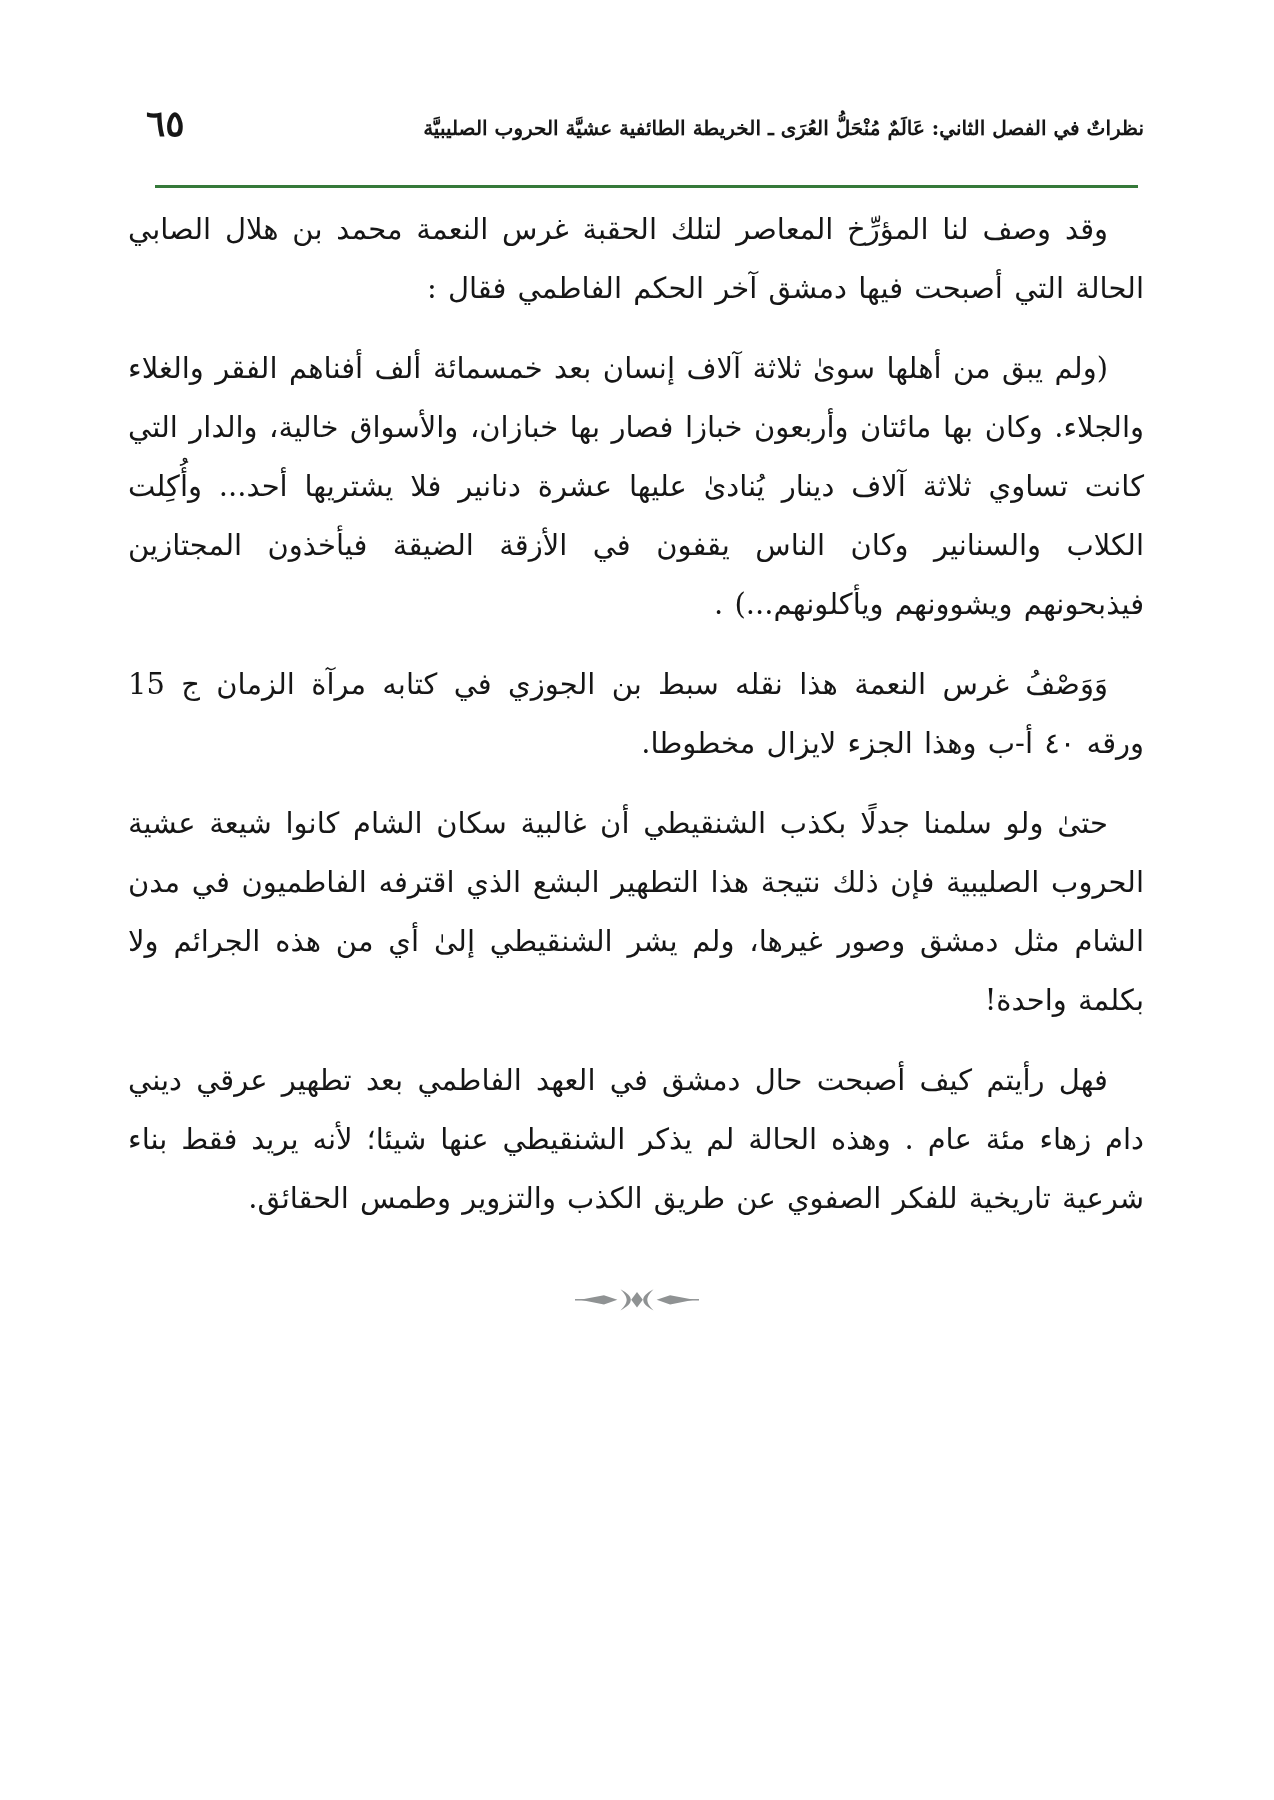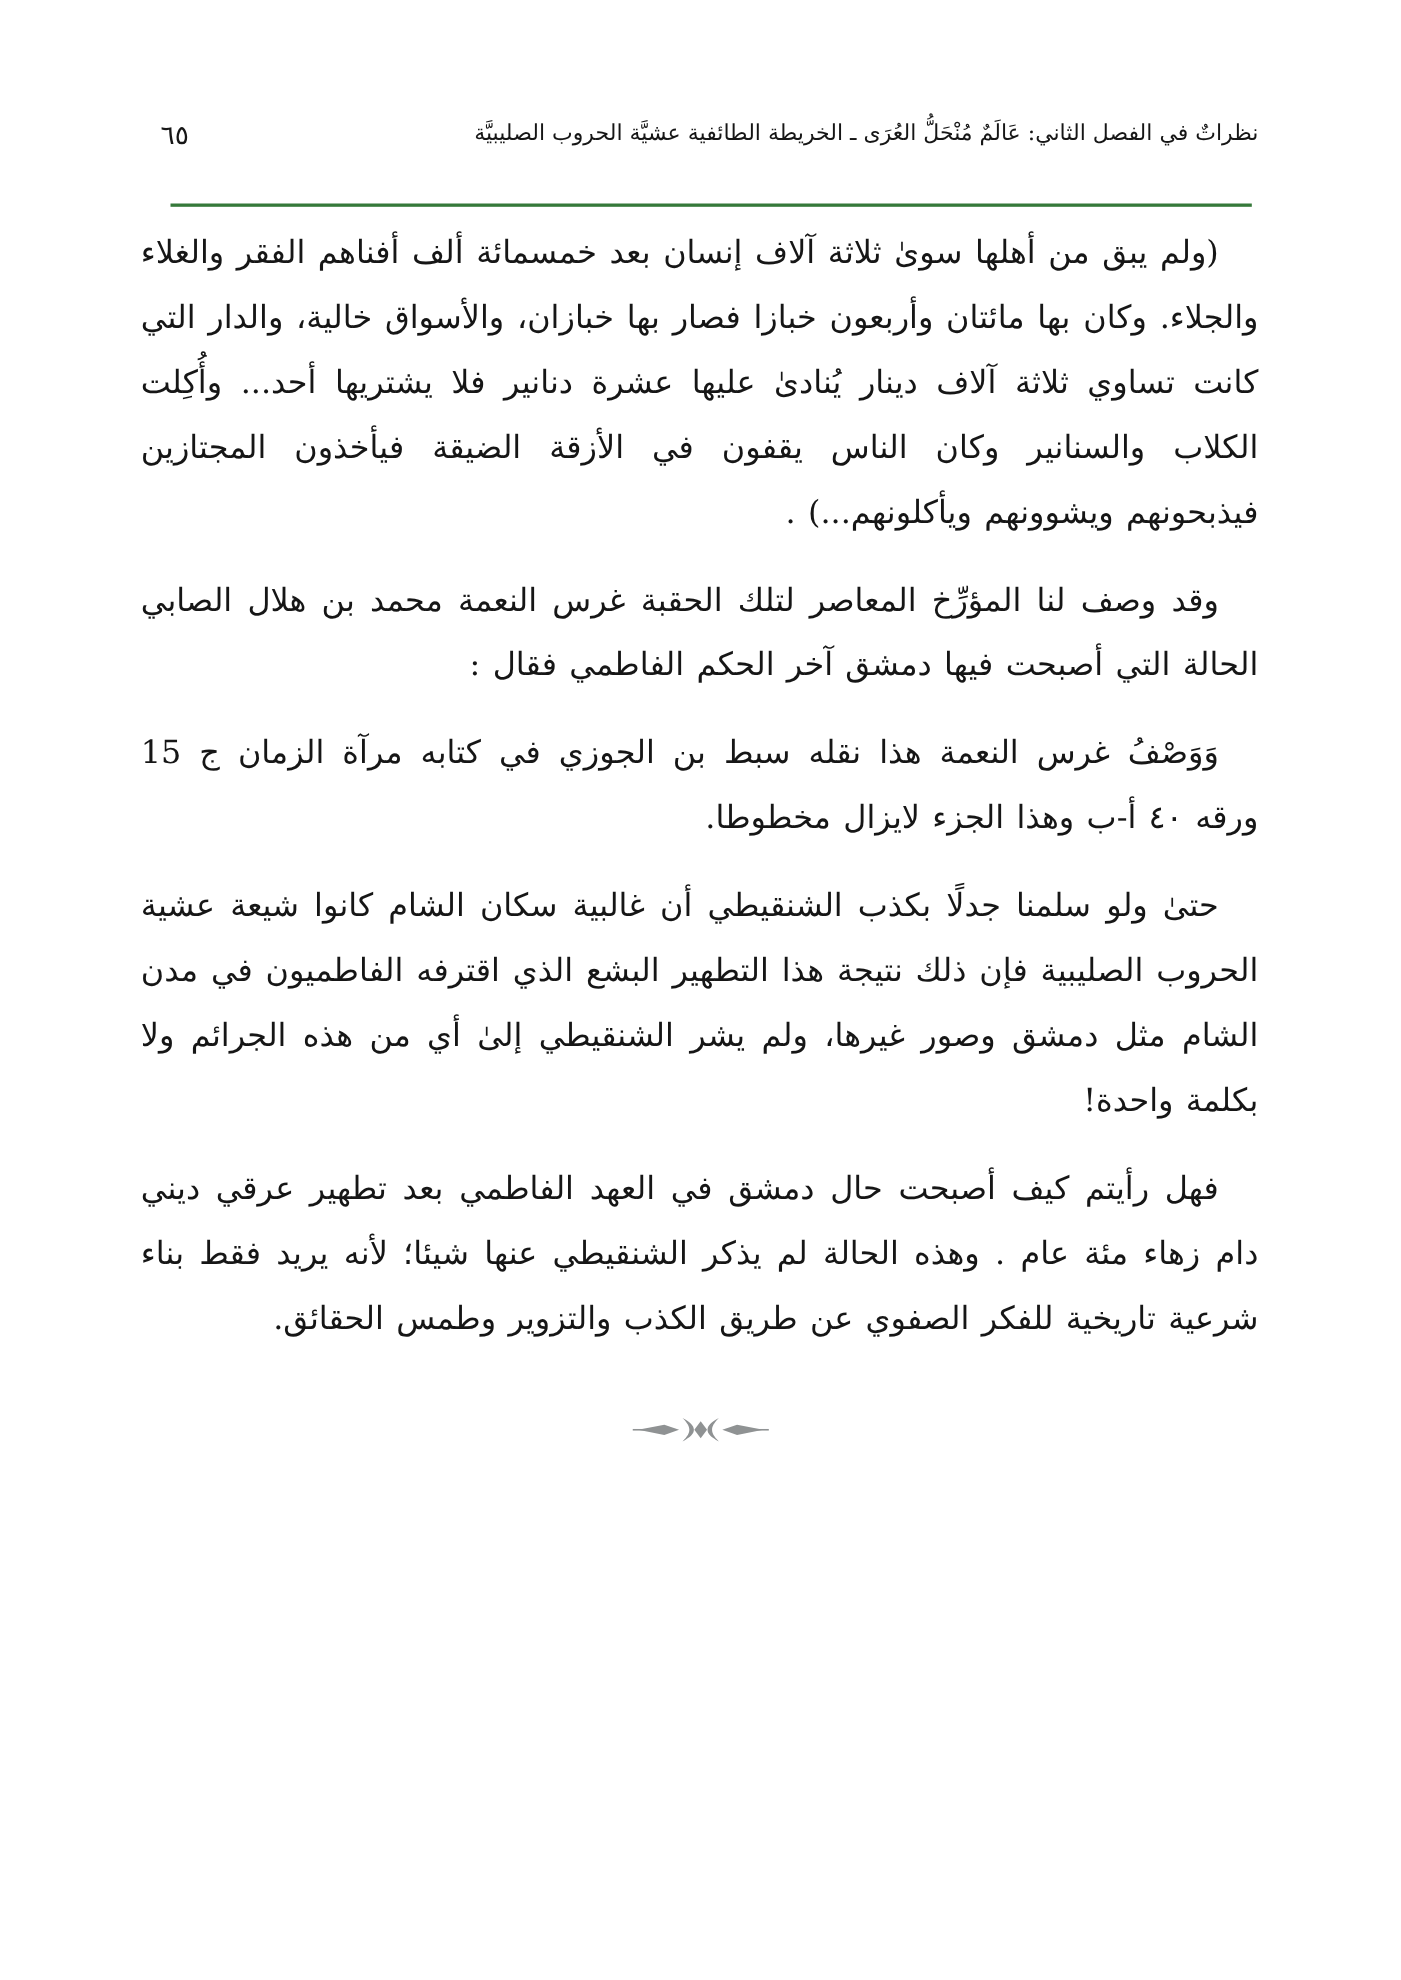--- a/index.html
+++ b/index.html
@@ -15,27 +15,27 @@
   }
   .header {
     position:absolute;
     top:104px; right:130px; left:140px;
     display:flex;
     justify-content:space-between;
     align-items:flex-end;
   }
   .running-title {
     font-size:20px;
-    font-weight:normal;
+    font-weight:bold;
     line-height:1.6;
     white-space:nowrap;
   }
   .page-num {
-    font-size:24px;
-    font-weight:normal;
+    font-size:36px;
+    font-weight:bold;
     line-height:1.1;
     padding-left:6px;
   }
   .header-rule {
     position:absolute;
     top:185px; right:136px; left:155px;
     height:3px;
     background:#35793a; 
   }
   .body-text {
@@ -64,22 +64,22 @@
 <div class="page" style="color: rgb(22, 22, 22);">
 
   <div class="header">
     <span class="running-title">نظراتٌ في الفصل الثاني: عَالَمٌ مُنْحَلُّ العُرَى ـ الخريطة الطائفية عشيَّة الحروب الصليبيَّة</span>
     <span class="page-num">٦٥</span>
   </div>
 
   <div class="header-rule" style="background: rgb(53, 121, 58);"></div>
 
   <div class="body-text">
+    <p>وقد وصف لنا المؤرِّخ المعاصر لتلك الحقبة غرس النعمة محمد بن هلال الصابي الحالة التي أصبحت فيها دمشق آخر الحكم الفاطمي فقال :</p>
     <p>(ولم يبق من أهلها سوىٰ ثلاثة آلاف إنسان بعد خمسمائة ألف أفناهم الفقر والغلاء والجلاء. وكان بها مائتان وأربعون خبازا فصار بها خبازان، والأسواق خالية، والدار التي كانت تساوي ثلاثة آلاف دينار يُنادىٰ عليها عشرة دنانير فلا يشتريها أحد... وأُكِلت الكلاب والسنانير وكان الناس يقفون في الأزقة الضيقة فيأخذون المجتازين فيذبحونهم ويشوونهم ويأكلونهم...) .</p>
-    <p>وقد وصف لنا المؤرِّخ المعاصر لتلك الحقبة غرس النعمة محمد بن هلال الصابي الحالة التي أصبحت فيها دمشق آخر الحكم الفاطمي فقال :</p>
     <p>وَوَصْفُ غرس النعمة هذا نقله سبط بن الجوزي في كتابه مرآة الزمان ج 15 ورقه ٤٠ أ-ب وهذا الجزء لايزال مخطوطا.</p>
     <p>حتىٰ ولو سلمنا جدلًا بكذب الشنقيطي أن غالبية سكان الشام كانوا شيعة عشية الحروب الصليبية فإن ذلك نتيجة هذا التطهير البشع الذي اقترفه الفاطميون في مدن الشام مثل دمشق وصور غيرها، ولم يشر الشنقيطي إلىٰ أي من هذه الجرائم ولا بكلمة واحدة!</p>
     <p>فهل رأيتم كيف أصبحت حال دمشق في العهد الفاطمي بعد تطهير عرقي ديني دام زهاء مئة عام . وهذه الحالة لم يذكر الشنقيطي عنها شيئا؛ لأنه يريد فقط بناء شرعية تاريخية للفكر الصفوي عن طريق الكذب والتزوير وطمس الحقائق.</p>
   </div>
 
   <div class="divider">
     <svg width="124" height="28" viewBox="0 0 120 27" xmlns="http://www.w3.org/2000/svg" style="fill: rgb(143, 146, 147);">
 
       <g>
         <rect x="0" y="12.6" width="26" height="1.4"></rect>

